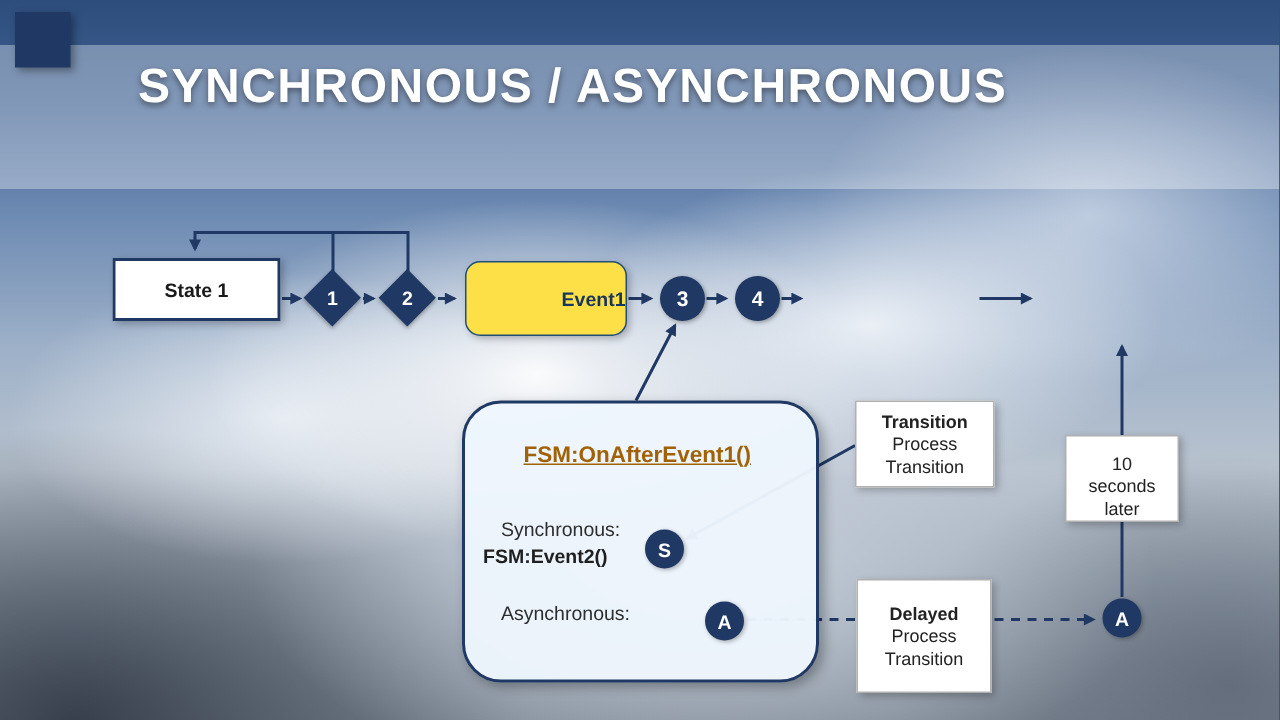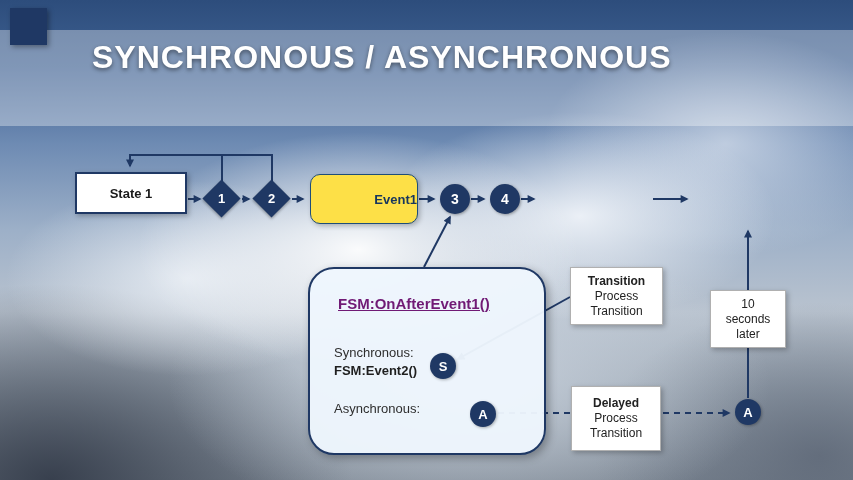--- a/index.html
+++ b/index.html
@@ -43,25 +43,25 @@
   .num-circle { position:absolute; width:30px; height:30px; border-radius:50%;
     background:#1f3864; display:flex; align-items:center; justify-content:center;
     color:#fff; font-weight:bold; font-size:14px; box-shadow:1px 1px 3px rgba(0,0,0,0.35); }
   .badge { position:absolute; width:26px; height:26px; border-radius:50%;
     background:#1f3864; display:flex; align-items:center; justify-content:center;
     color:#fff; font-weight:bold; font-size:13px; box-shadow:1px 1px 3px rgba(0,0,0,0.3); }
 
   .fsm-box { position:absolute; left:308px; top:267px; width:238px; height:188px;
     background:rgba(238,246,253,0.96); border:2px solid #1f3864; border-radius:26px;
     box-shadow:3px 3px 8px rgba(0,0,0,0.3); }
-  .fsm-title { position:absolute; left:28px; top:26px; font-size:15px; font-weight:bold;
-    color:#701a75; text-decoration:underline; }
+  .fsm-title { position:absolute; left:39px; top:26px; font-size:15px; font-weight:bold;
+    color:#a16207; text-decoration:underline; }
   .fsm-label { position:absolute; left:24px; font-size:13px; color:#2e2e2e;
     }
-  .fsm-code { position:absolute; left:24px; font-size:13px; font-weight:bold; color:#1f1f1f; }
+  .fsm-code { position:absolute; left:12px; font-size:13px; font-weight:bold; color:#1f1f1f; }
 
   .callout { position:absolute; background:#fff; border:1px solid #b0b0b0;
     display:flex; flex-direction:column; align-items:center; justify-content:center;
     box-shadow:2px 2px 5px rgba(0,0,0,0.25); }
   .co-line { font-size:12px; line-height:15px; color:#222; text-align:center; }
   .co-line.bold { font-weight:bold; }
 </style>
 </head>
 <body>
 
@@ -131,24 +131,24 @@
   <div class="badge" style="left:735px; top:399px;">
     <span>A</span>
   </div>
 
   <div class="callout" style="left:570px; top:267px; width:93px; height:58px;">
     <div class="co-line bold">Transition</div>
     <div class="co-line">Process</div>
     <div class="co-line">Transition</div>
   </div>
 
-  <div class="callout" style="left:710px; top:290px; width:76px; height:58px;">
+  <div class="callout" style="left:710px; top:290px; width:76px; height:58px;justify-content:flex-end;">
     <div class="co-line">10</div>
     <div class="co-line">seconds</div>
     <div class="co-line">later</div>
   </div>
 
-  <div class="callout" style="left:571px; top:386px; width:90px; height:65px;">
+  <div class="callout" style="left:571px; top:386px; width:90px; height:76px;">
     <div class="co-line bold">Delayed</div>
     <div class="co-line">Process</div>
     <div class="co-line">Transition</div>
   </div>
 </div>
 
 </body></html>

